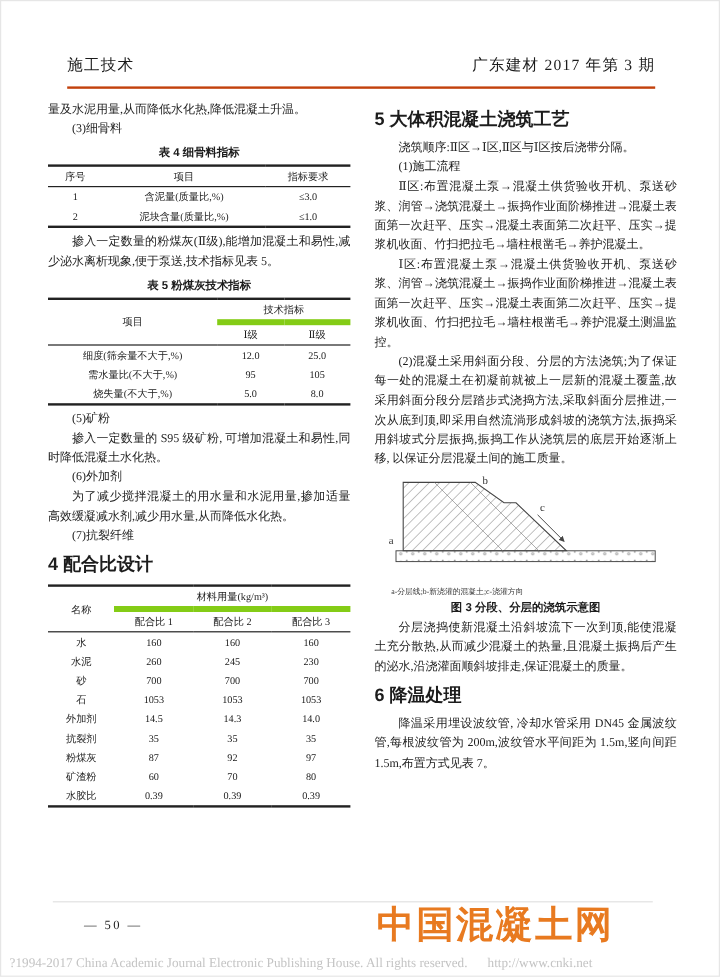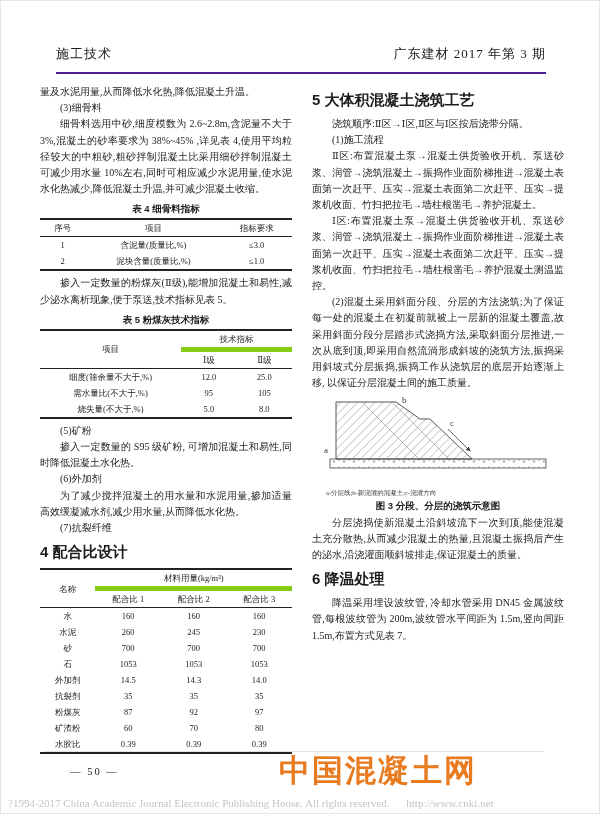--- a/index.html
+++ b/index.html
@@ -6,21 +6,21 @@
   body{
     width:600px;height:814px;position:relative;overflow:hidden;
     background:#ffffff;color:#1c1c1c;
     font-family:"Liberation Serif","DejaVu Serif",serif;
   }
   .page-frame{position:absolute;inset:0;border:1px solid #e6e6e6;pointer-events:none;}
 
   
   .header{
     position:absolute;top:0;left:56px;right:54px;height:63px;
-    border-bottom:2px solid #4c1d95;
+    border-bottom:2px solid #c2410c;
     display:flex;justify-content:space-between;align-items:flex-end;
     padding-bottom:9px;font-size:13px;letter-spacing:1px;
   }
 
   
   .columns{position:absolute;top:84px;left:40px;right:36px;display:flex;gap:20px;}
   .col{width:50%;font-size:10px;line-height:16.2px;text-align:justify;}
   .para{margin:0;text-indent:2em;}
   .sec-heading{
     font-family:"Liberation Sans","DejaVu Sans",sans-serif;
@@ -45,21 +45,21 @@
   .fig-note{font-size:6.5px;line-height:9px;text-align:left;margin:1px 0 0 14px;color:#333;}
   .fig-caption{
     text-align:center;font-weight:bold;font-size:9.5px;line-height:14px;
     font-family:"Liberation Sans","DejaVu Sans",sans-serif;margin-top:2px;
   }
 
   
   .footer-rule{position:absolute;left:44px;right:56px;top:751px;border-top:1px solid #e2e2e2;}
   .page-number{position:absolute;left:70px;top:766px;font-size:10.5px;letter-spacing:2px;}
   .watermark{
-    position:absolute;left:279px;top:750px;
+    position:absolute;left:314px;top:750px;
     font-size:31px;font-weight:bold;letter-spacing:2px;
     font-family:"Liberation Sans","DejaVu Sans",sans-serif;
   }
   .copyright{
     position:absolute;left:8px;top:797px;width:586px;
     font-size:11px;color:#c4c4c4;white-space:nowrap;
   }
   .copyright .url{margin-left:14px;}
 </style>
 </head>
@@ -70,21 +70,20 @@
 <div class="header">
   <span>施工技术</span>
   <span>广东建材 2017 年第 3 期</span>
 </div>
 
 <div class="columns">
 
   <div class="col">
     <p class="para" style="text-indent:0;">量及水泥用量,从而降低水化热,降低混凝土升温。</p>
     <p class="para">(3)细骨料</p>
-    <p class="para">细骨料选用中砂,细度模数为 2.6~2.8m,含泥量不大于 3%,混凝土的砂率要求为 38%~45% ,详见表 4,使用平均粒径较大的中粗砂,粗砂拌制混凝土比采用细砂拌制混凝土可减少用水量 10%左右,同时可相应减少水泥用量,使水泥水化热减少,降低混凝土升温,并可减少混凝土收缩。</p>
 
     <div class="tbl-title">表 4 细骨料指标</div>
     <table class="data">
       <tbody>
         <tr>
           <th class="uline" style="width:18%;">序号</th>
           <th class="uline" style="width:54%;">项目</th>
           <th class="uline">指标要求</th>
         </tr>
         <tr>

